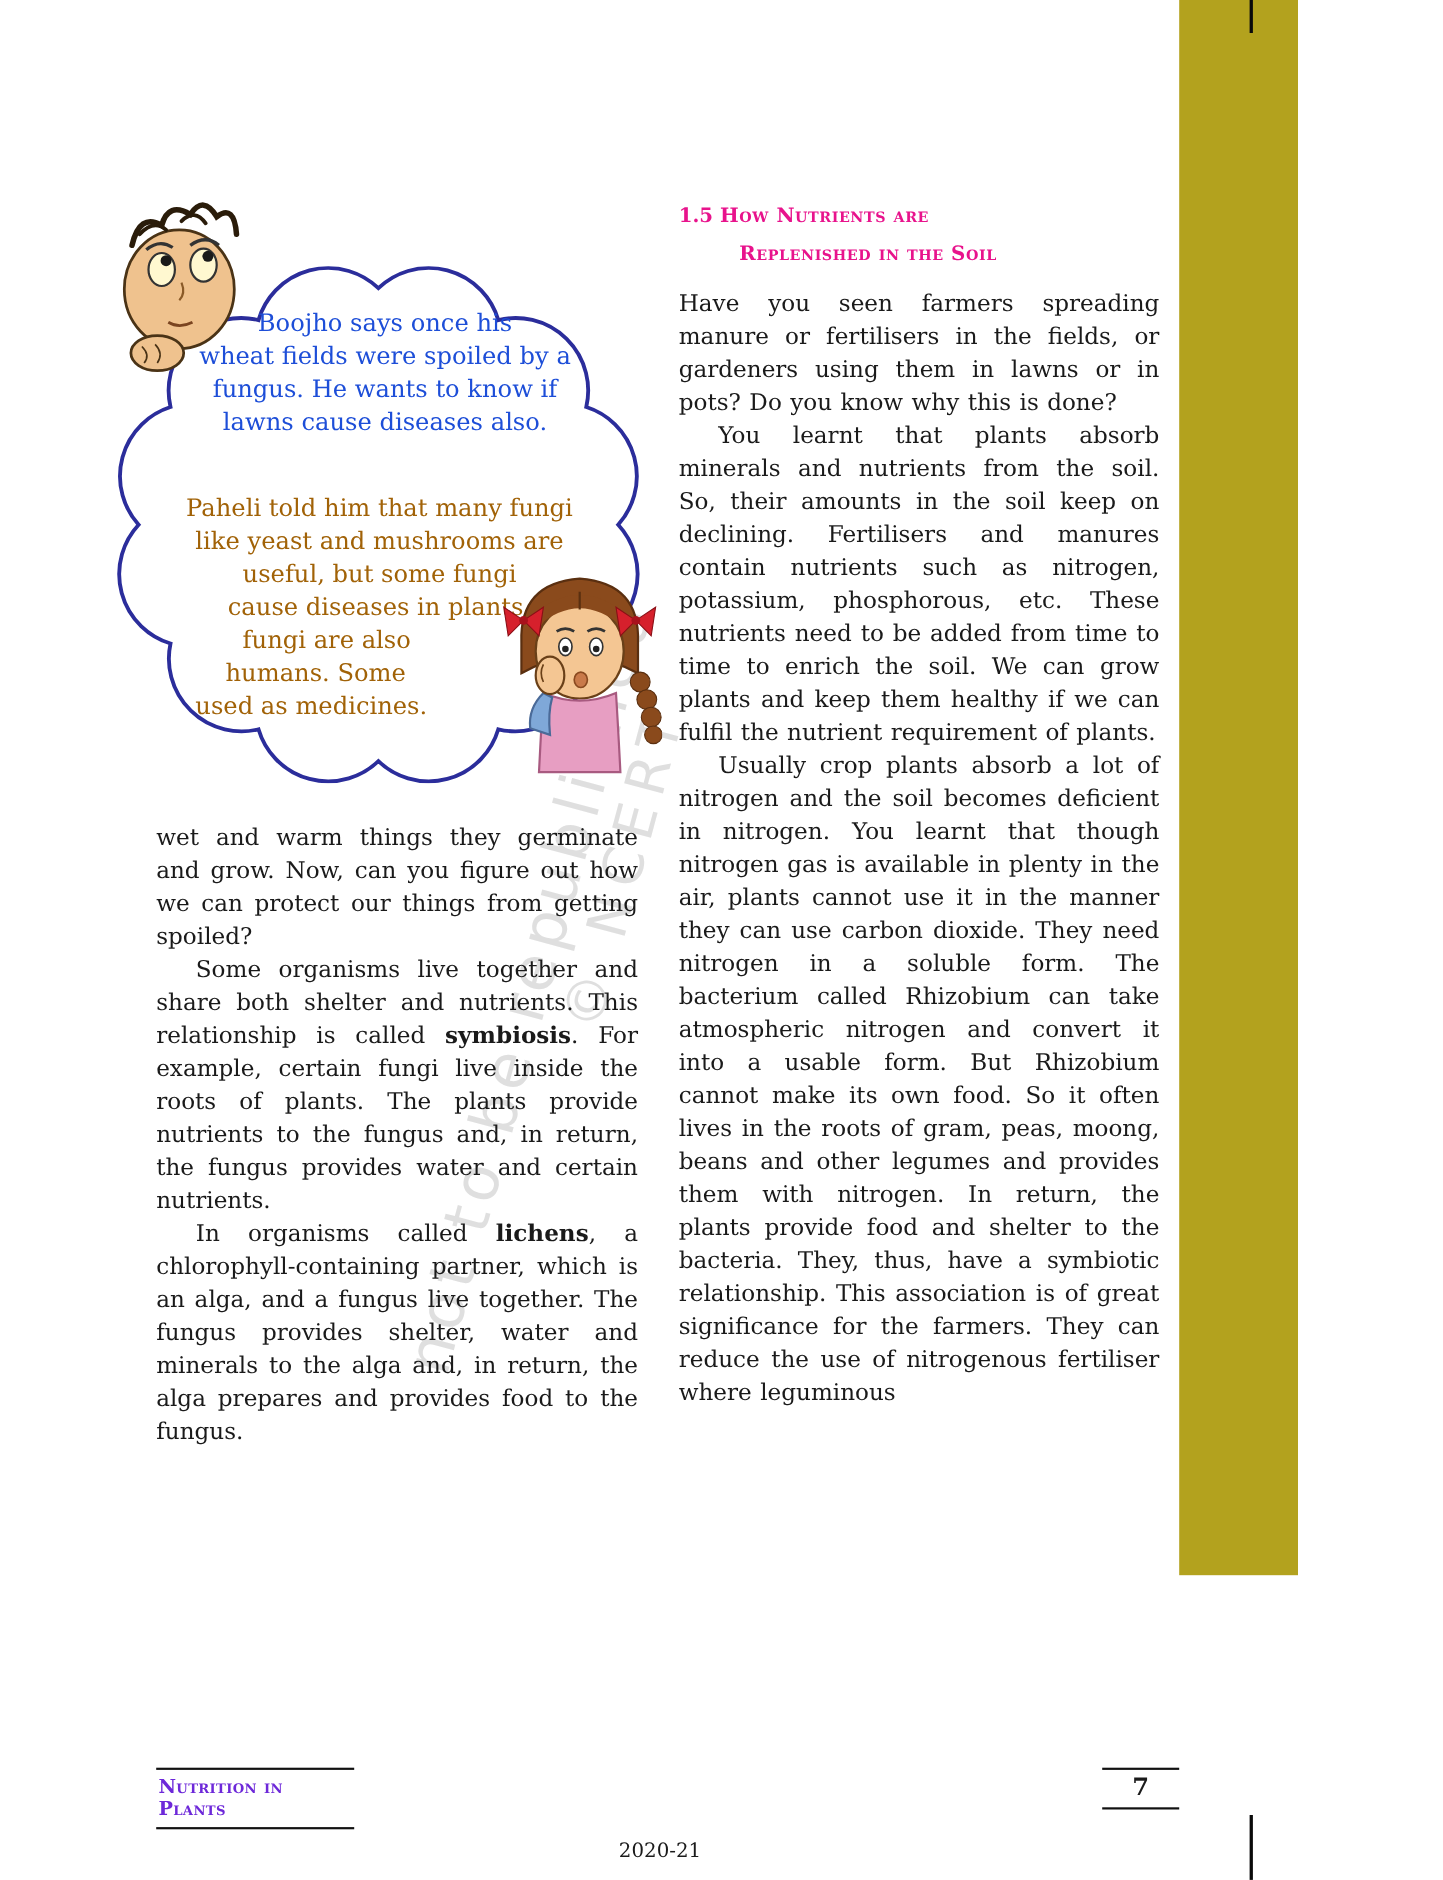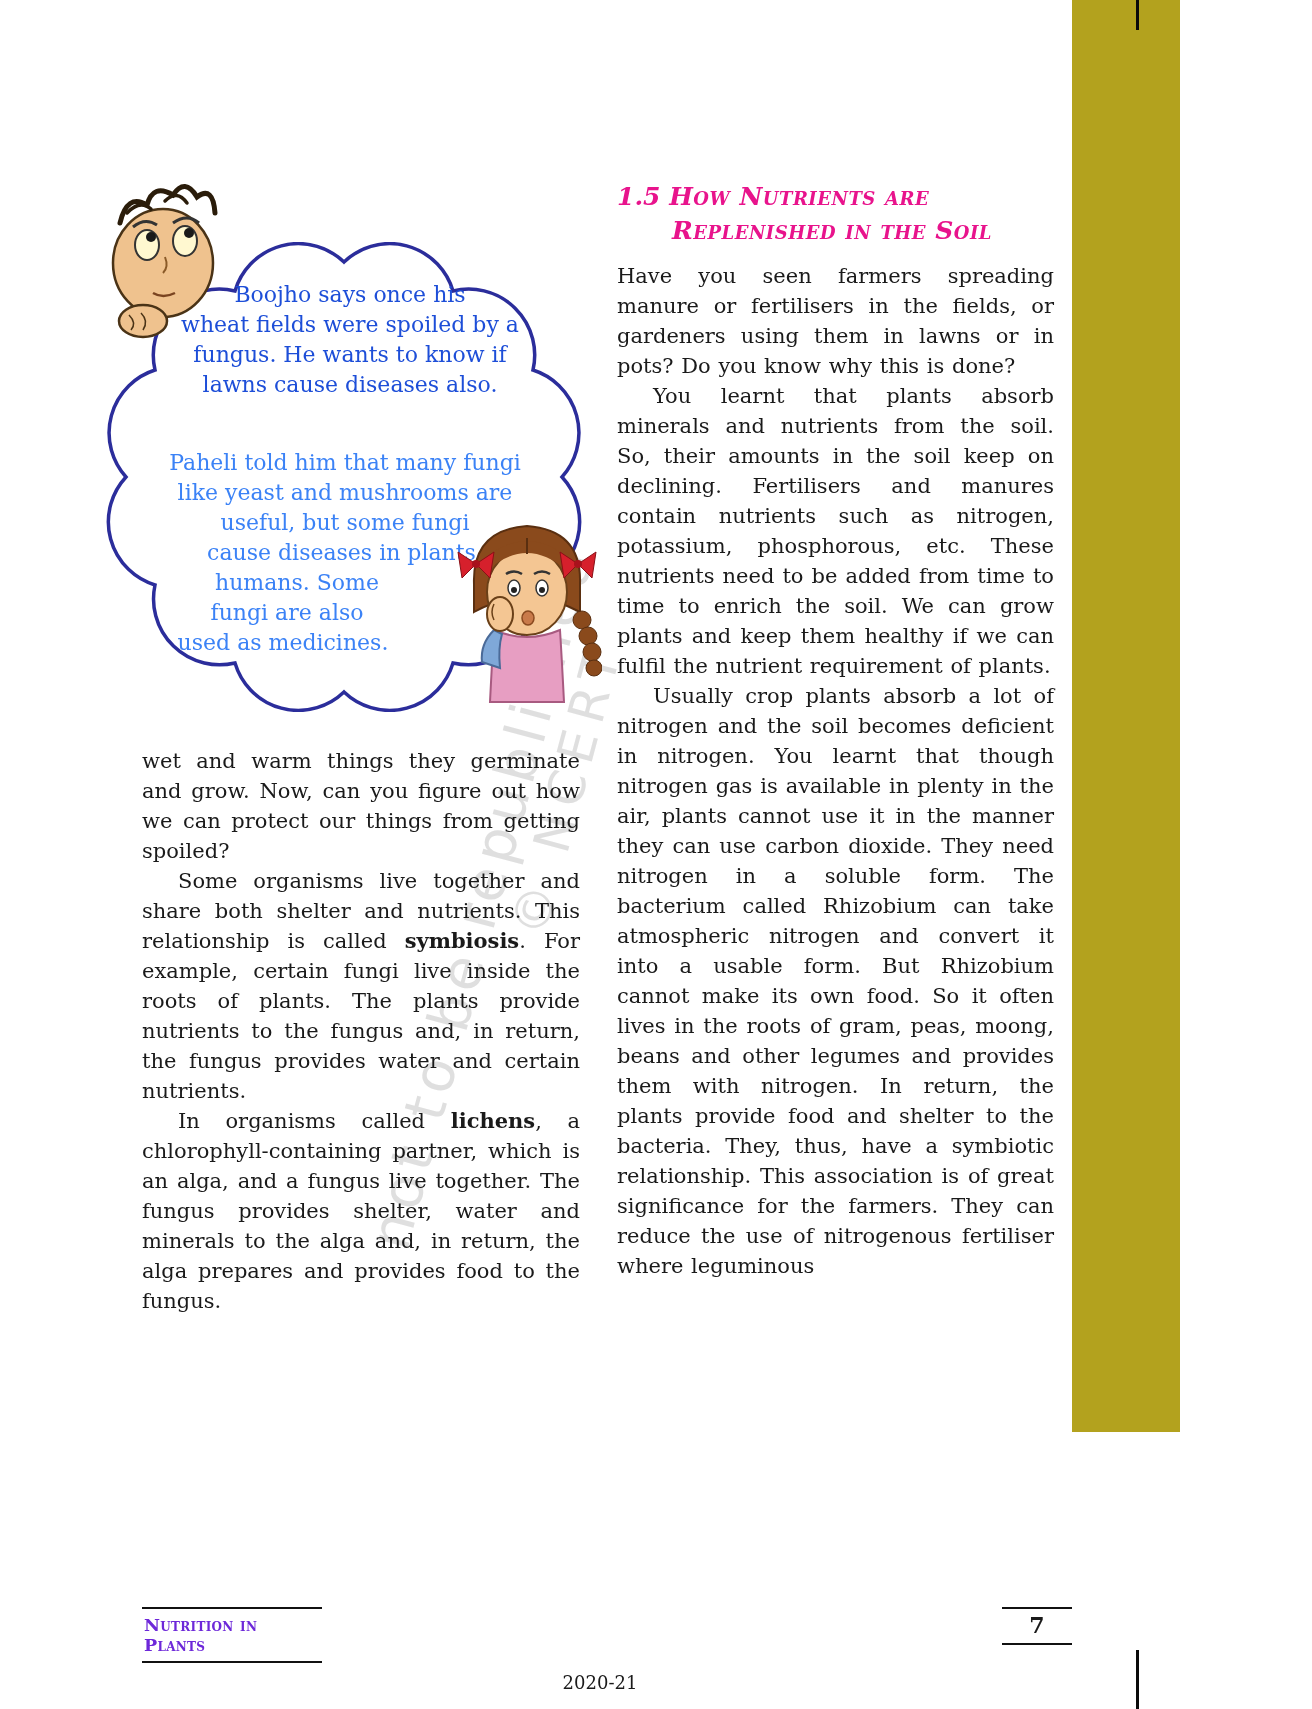--- a/index.html
+++ b/index.html
@@ -34,21 +34,21 @@
 
   
   .col { position:absolute; z-index:2; font-size:21px; line-height:30px; }
   .left-col  { left:142px; top:746px; width:438px; }
   .right-col { left:617px; top:180px; width:437px; }
   .para { text-align:justify; word-spacing:1px; }
   .para.indent { text-indent:36px; }
   .bold { font-weight:bold; }
   .italic { }
 
-  .heading { font-weight:bold; color:#e8138c; font-size:25px; line-height:34px; margin-bottom:13px;font-style:italic; }
+  .heading { font-weight:bold; color:#e8138c; font-size:18px; line-height:34px; margin-bottom:13px; }
   .h-sc { font-variant:small-caps; letter-spacing:0.5px; }
   .h-line2 { padding-left:55px; }
 
   
   .footer-rule { height:2px; background:#111; }
   .footer-left { position:absolute; left:142px; top:1607px; width:180px; z-index:2; }
   .footer-left .label { color:#28388f; font-weight:bold; font-variant:small-caps;
                         font-size:17.5px; padding:6px 0 6px 2px; letter-spacing:0.3px; }
   .footer-right { position:absolute; left:1002px; top:1607px; width:70px; text-align:center; z-index:2; }
   .footer-right .num { font-weight:bold; font-size:22px; padding:3px 0 5px 0; }
@@ -72,27 +72,27 @@
          A 66 66 0 0 1 137,421 A 66 66 0 0 1 57,343 A 66 66 0 0 1 28,235
          A 66 66 0 0 1 57,128 A 66 66 0 0 1 137,49 A 66 66 0 0 1 246,20 Z" fill="#ffffff" stroke="#2b2d9b" stroke-width="3.5"></path>
   </svg>
 
   <div class="cloud-text cloud-text-1" style="color: #1d4ed8;">
       <div class="line">Boojho says once his</div>
       <div class="line">wheat fields were spoiled by a</div>
       <div class="line">fungus. He wants to know if</div>
       <div class="line">lawns cause diseases also.</div>
     </div>
-  <div class="cloud-text cloud-text-2" style="color: #3b82f6;">
+  <div class="cloud-text cloud-text-2" style="color: #a16207;">
       <div class="line">Paheli told him that many fungi</div>
       <div class="line">like yeast and mushrooms are</div>
       <div class="line">useful, but some fungi</div>
       <div class="line">cause diseases in plants,</div>
+      <div class="line">fungi are also</div>
       <div class="line">humans. Some</div>
-      <div class="line">fungi are also</div>
       <div class="line">used as medicines.</div>
     </div>
 
   <svg class="boojho" width="160" height="180" viewBox="0 0 160 180">
     <ellipse cx="78" cy="88" rx="50" ry="54" fill="#efc28e" stroke="#4a3316" stroke-width="2.5"></ellipse>
     <path d="M35,48 Q42,18 62,30 Q68,8 88,20 Q100,2 112,22 Q128,10 130,38" fill="none" stroke="#2a1c0a" stroke-width="5" stroke-linecap="round"></path>
     <path d="M42,38 Q55,24 66,34 M80,26 Q92,14 102,28" fill="none" stroke="#2a1c0a" stroke-width="3.5" stroke-linecap="round"></path>
     <path d="M48,52 Q60,42 72,50 M88,48 Q102,38 114,48" fill="none" stroke="#333" stroke-width="3"></path>
     <ellipse cx="62" cy="70" rx="12" ry="15" fill="#fff8d0" stroke="#333" stroke-width="2"></ellipse>
     <ellipse cx="100" cy="66" rx="12" ry="15" fill="#fff8d0" stroke="#333" stroke-width="2"></ellipse>

